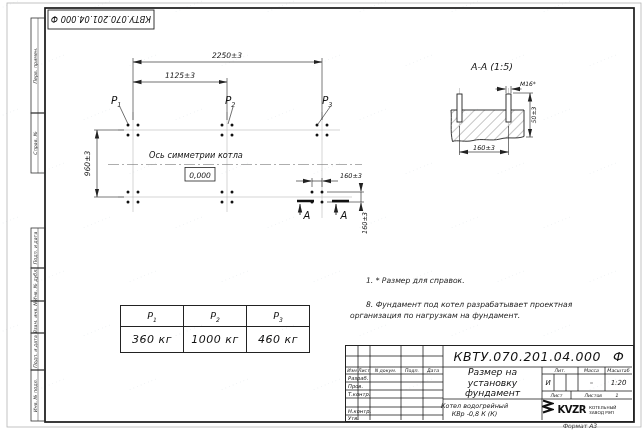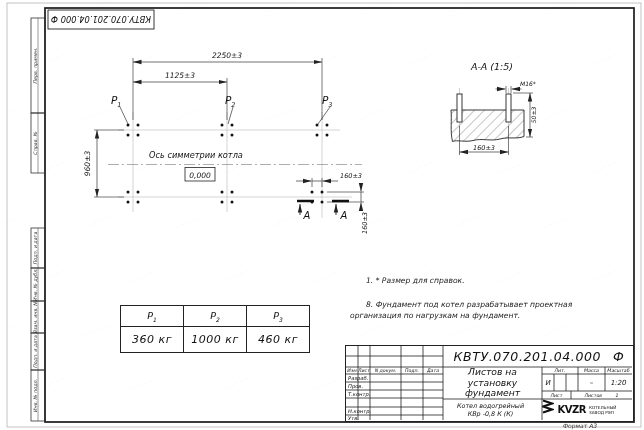--- a/index.html
+++ b/index.html
@@ -286,39 +286,39 @@
     <div class="cell lbl" style="left:55px;top:21px;width:22px;height:7px;">Подп.</div>
     <div class="cell lbl" style="left:77px;top:21px;width:20px;height:7px;">Дата</div>
 
     <div class="cell rowlbl" style="left:0;top:28px;width:24px;height:8px;">Разраб.</div>
     <div class="cell rowlbl" style="left:0;top:36px;width:24px;height:8px;">Пров.</div>
     <div class="cell rowlbl" style="left:0;top:44px;width:24px;height:8px;">Т.контр.</div>
     <div class="cell rowlbl" style="left:0;top:61px;width:24px;height:8px;">Н.контр.</div>
     <div class="cell rowlbl" style="left:0;top:69px;width:24px;height:5px;">Утв.</div>
 
     <div class="cell title3" style="left:97px;top:21px;width:99px;height:32px;">
-      <span>Листов на</span>
+      <span>Размер на</span>
       <span>установку</span>
       <span>фундамент</span>
     </div>
 
     <div class="cell lbl" style="left:196px;top:21px;width:36px;height:7px;">Лит.</div>
     <div class="cell lbl" style="left:232px;top:21px;width:27px;height:7px;">Масса</div>
     <div class="cell lbl" style="left:259px;top:21px;width:27px;height:7px;">Масштаб</div>
     <div class="cell val" style="left:196px;top:28px;width:12px;height:17px;">И</div>
     <div class="cell val" style="left:232px;top:28px;width:27px;height:17px;">–</div>
     <div class="cell val" style="left:259px;top:28px;width:27px;height:17px;text-align:center;">1:20</div>
 
     <div class="cell lbl" style="left:196px;top:45px;width:29px;height:8px;">Лист</div>
     <div class="cell lbl" style="left:225px;top:45px;width:61px;height:8px;justify-content:space-evenly;">
       <span>Листов</span>
       <span>1</span>
     </div>
 
-    <div class="cell prod" style="left:95px;top:53px;width:99px;height:21px;">
+    <div class="cell prod" style="left:79px;top:53px;width:99px;height:21px;">
       <span>Котел водогрейный</span>
       <span>КВр -0,8 К (К)</span>
     </div>
 
     <div class="cell company" style="left:196px;top:53px;width:90px;height:21px;">
       <svg width="12" height="15" viewBox="0 0 12 15">
         <path d="M1,1.5 L10,4.5 L1,7.5 L10,10.5 L1,13.5" fill="none" stroke="#111" stroke-width="2.1"></path>
       </svg>
       <span class="kvzr">KVZR</span>
       <span class="kzsub">

